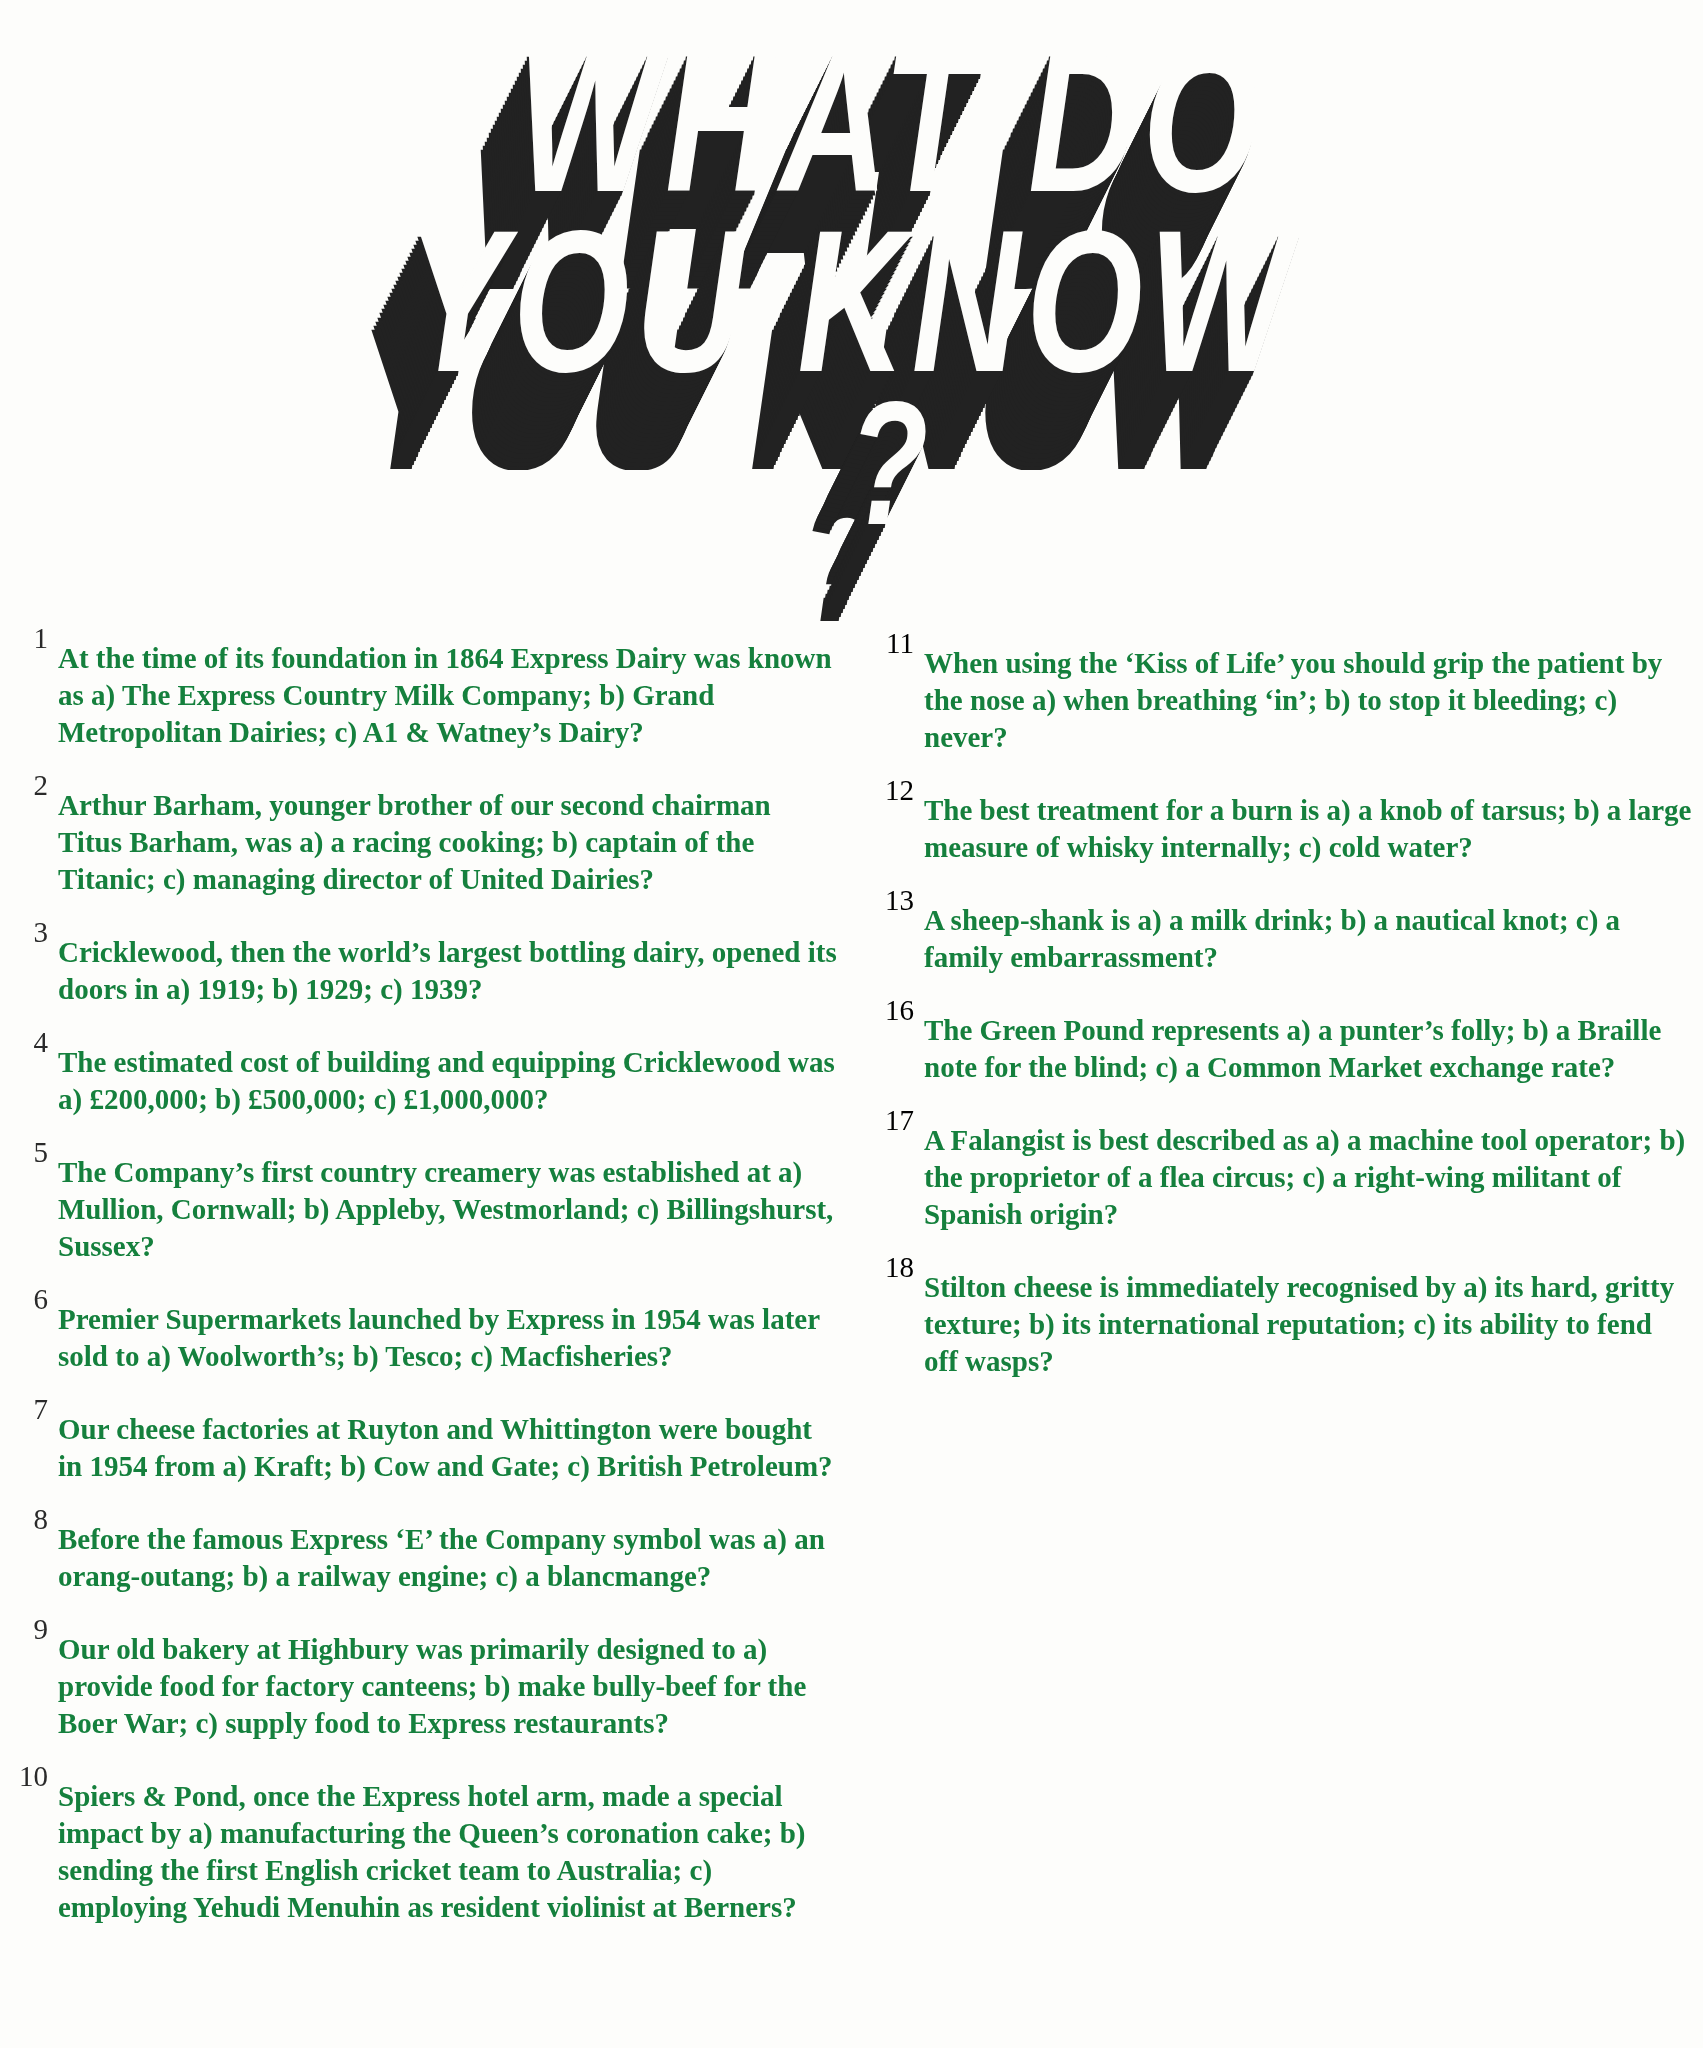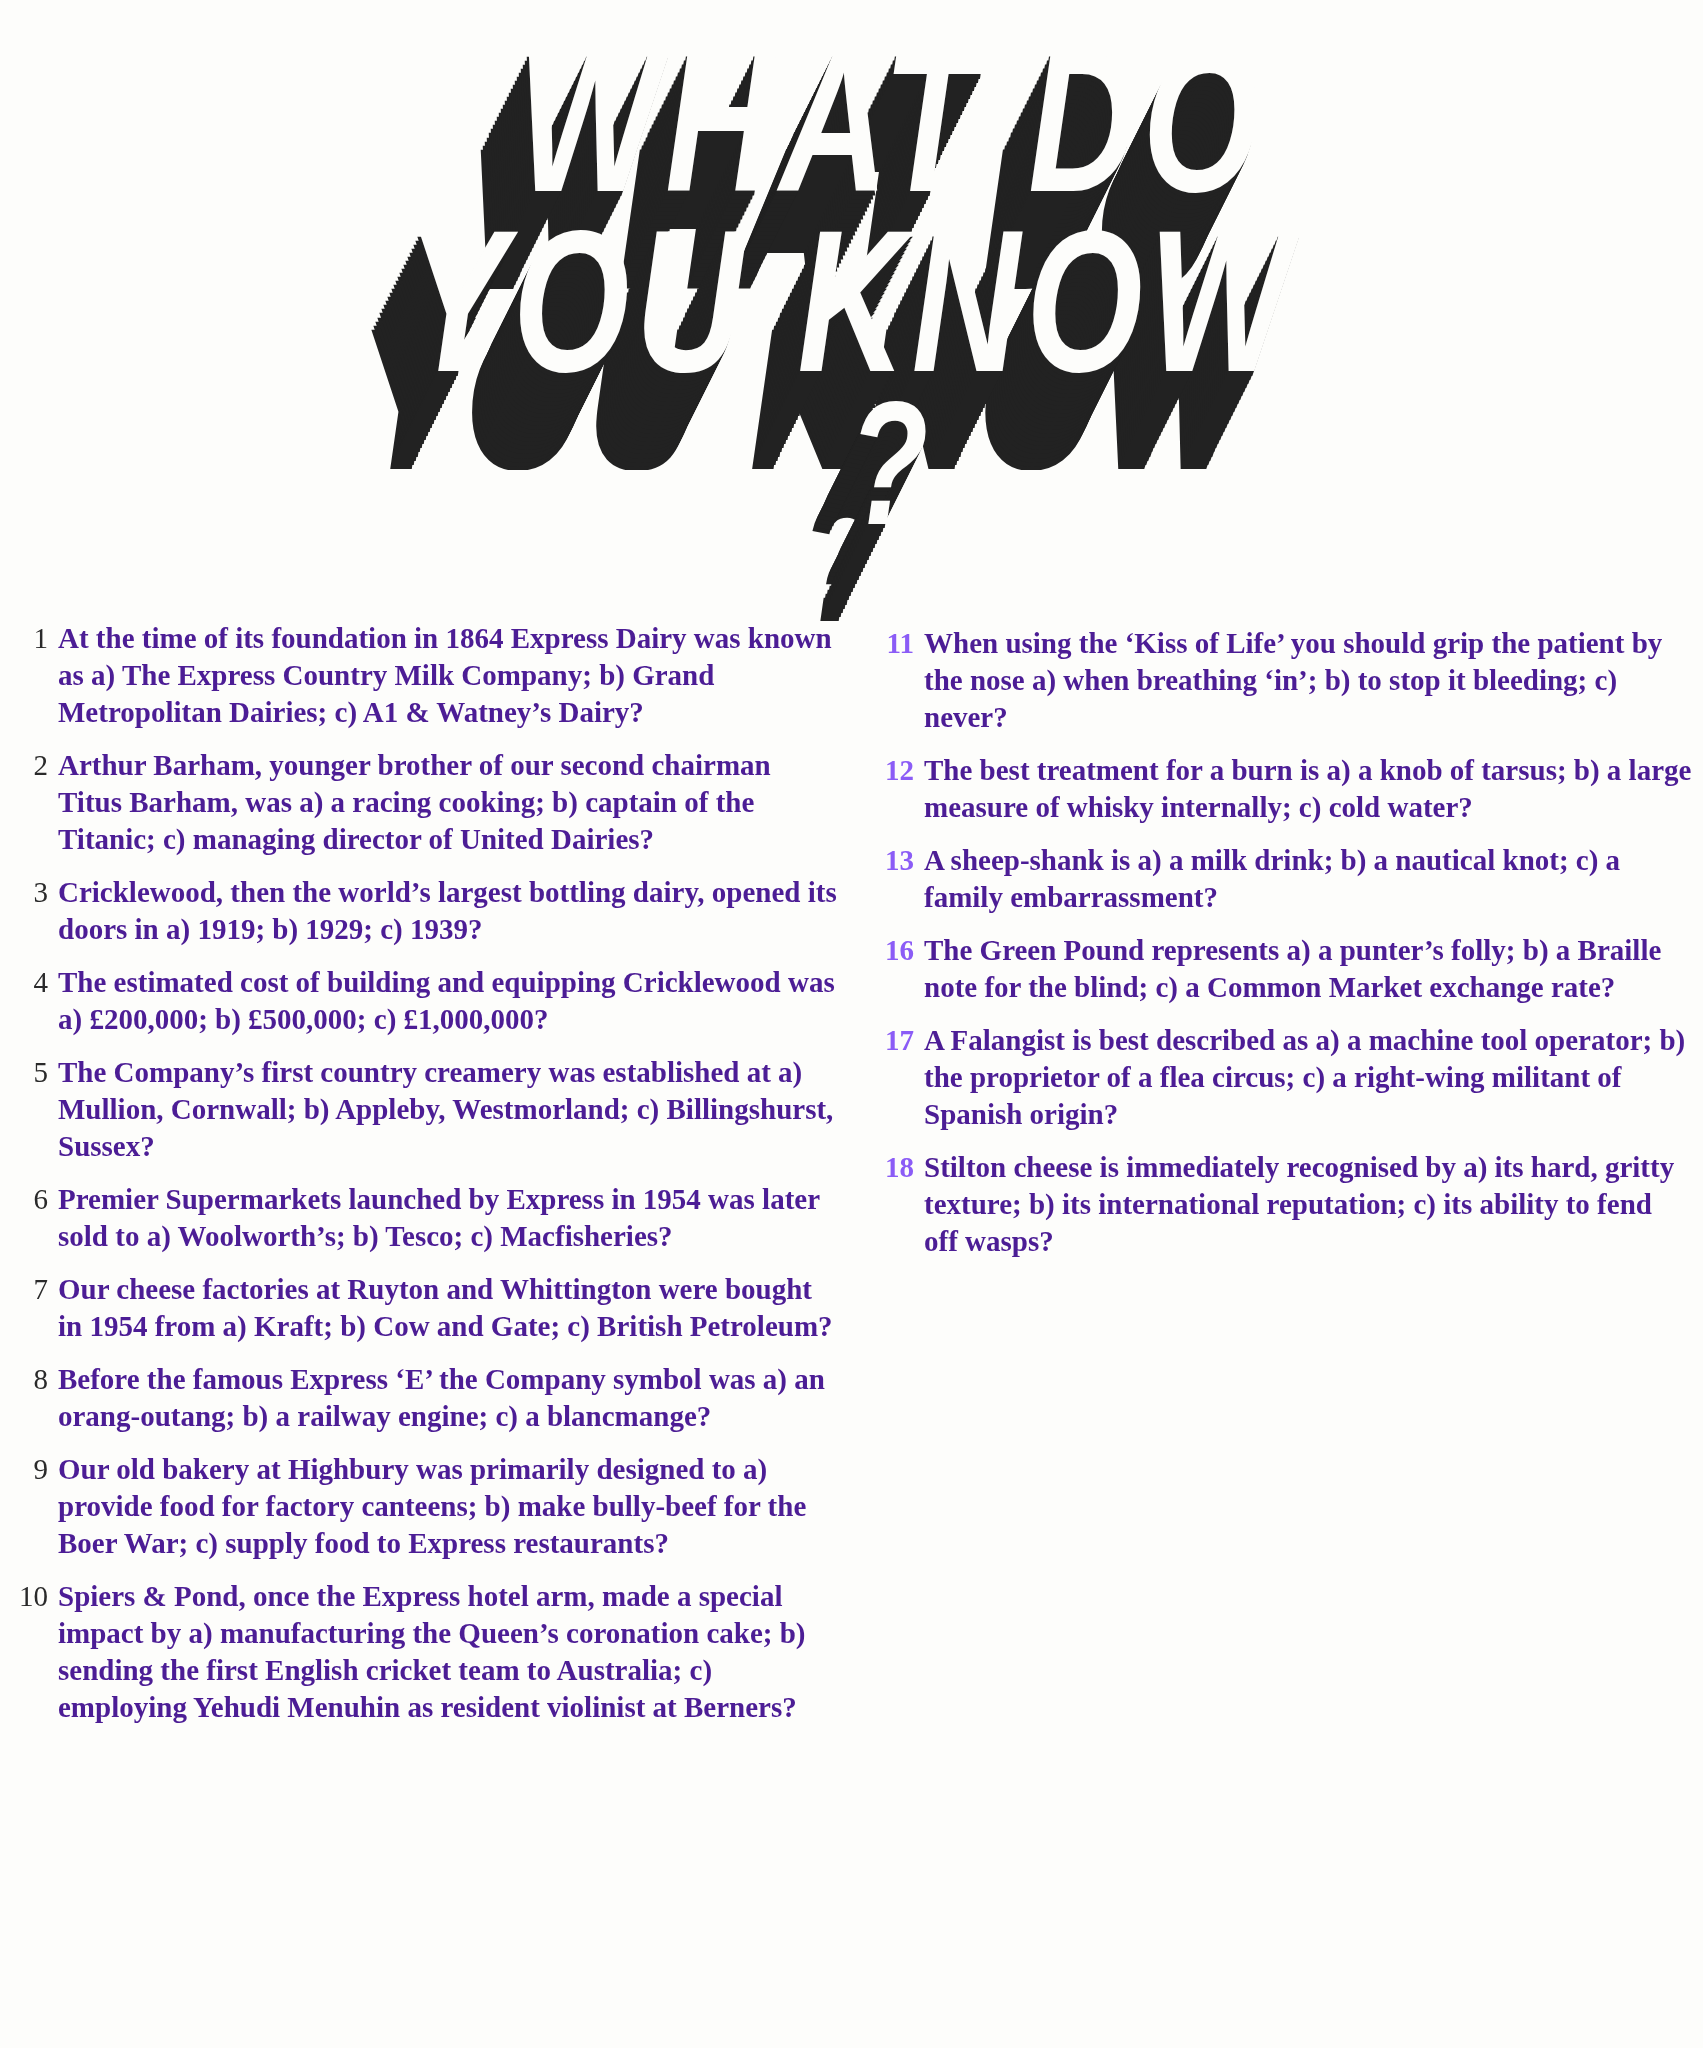--- a/index.html
+++ b/index.html
@@ -66,24 +66,25 @@
       margin-bottom: 16px;
     }
     .q-num {
       flex: 0 0 auto;
       width: 48px;
       text-align: right;
       padding-right: 10px;
       font-weight: normal;
       color: #2a2a2a;
     }
-    .col.right .q-num { width: 52px; font-weight: bold; color: #8b5cf6; }
+    .col.right .q-num { width: 52px; font-weight: normal; color: #000000; }
     .q-text {
       flex: 1 1 auto;
-      color: #4c1d95;
+      color: #15803d;
+      margin-top: 20px;
     }
   </style>
 </head>
 <body>
 
 <div class="title-wrap">
   <div class="title-line l1">WHAT DO</div>
   <div class="title-line l2">YOU KNOW</div>
   <div class="title-line l3">?</div>
 </div>

